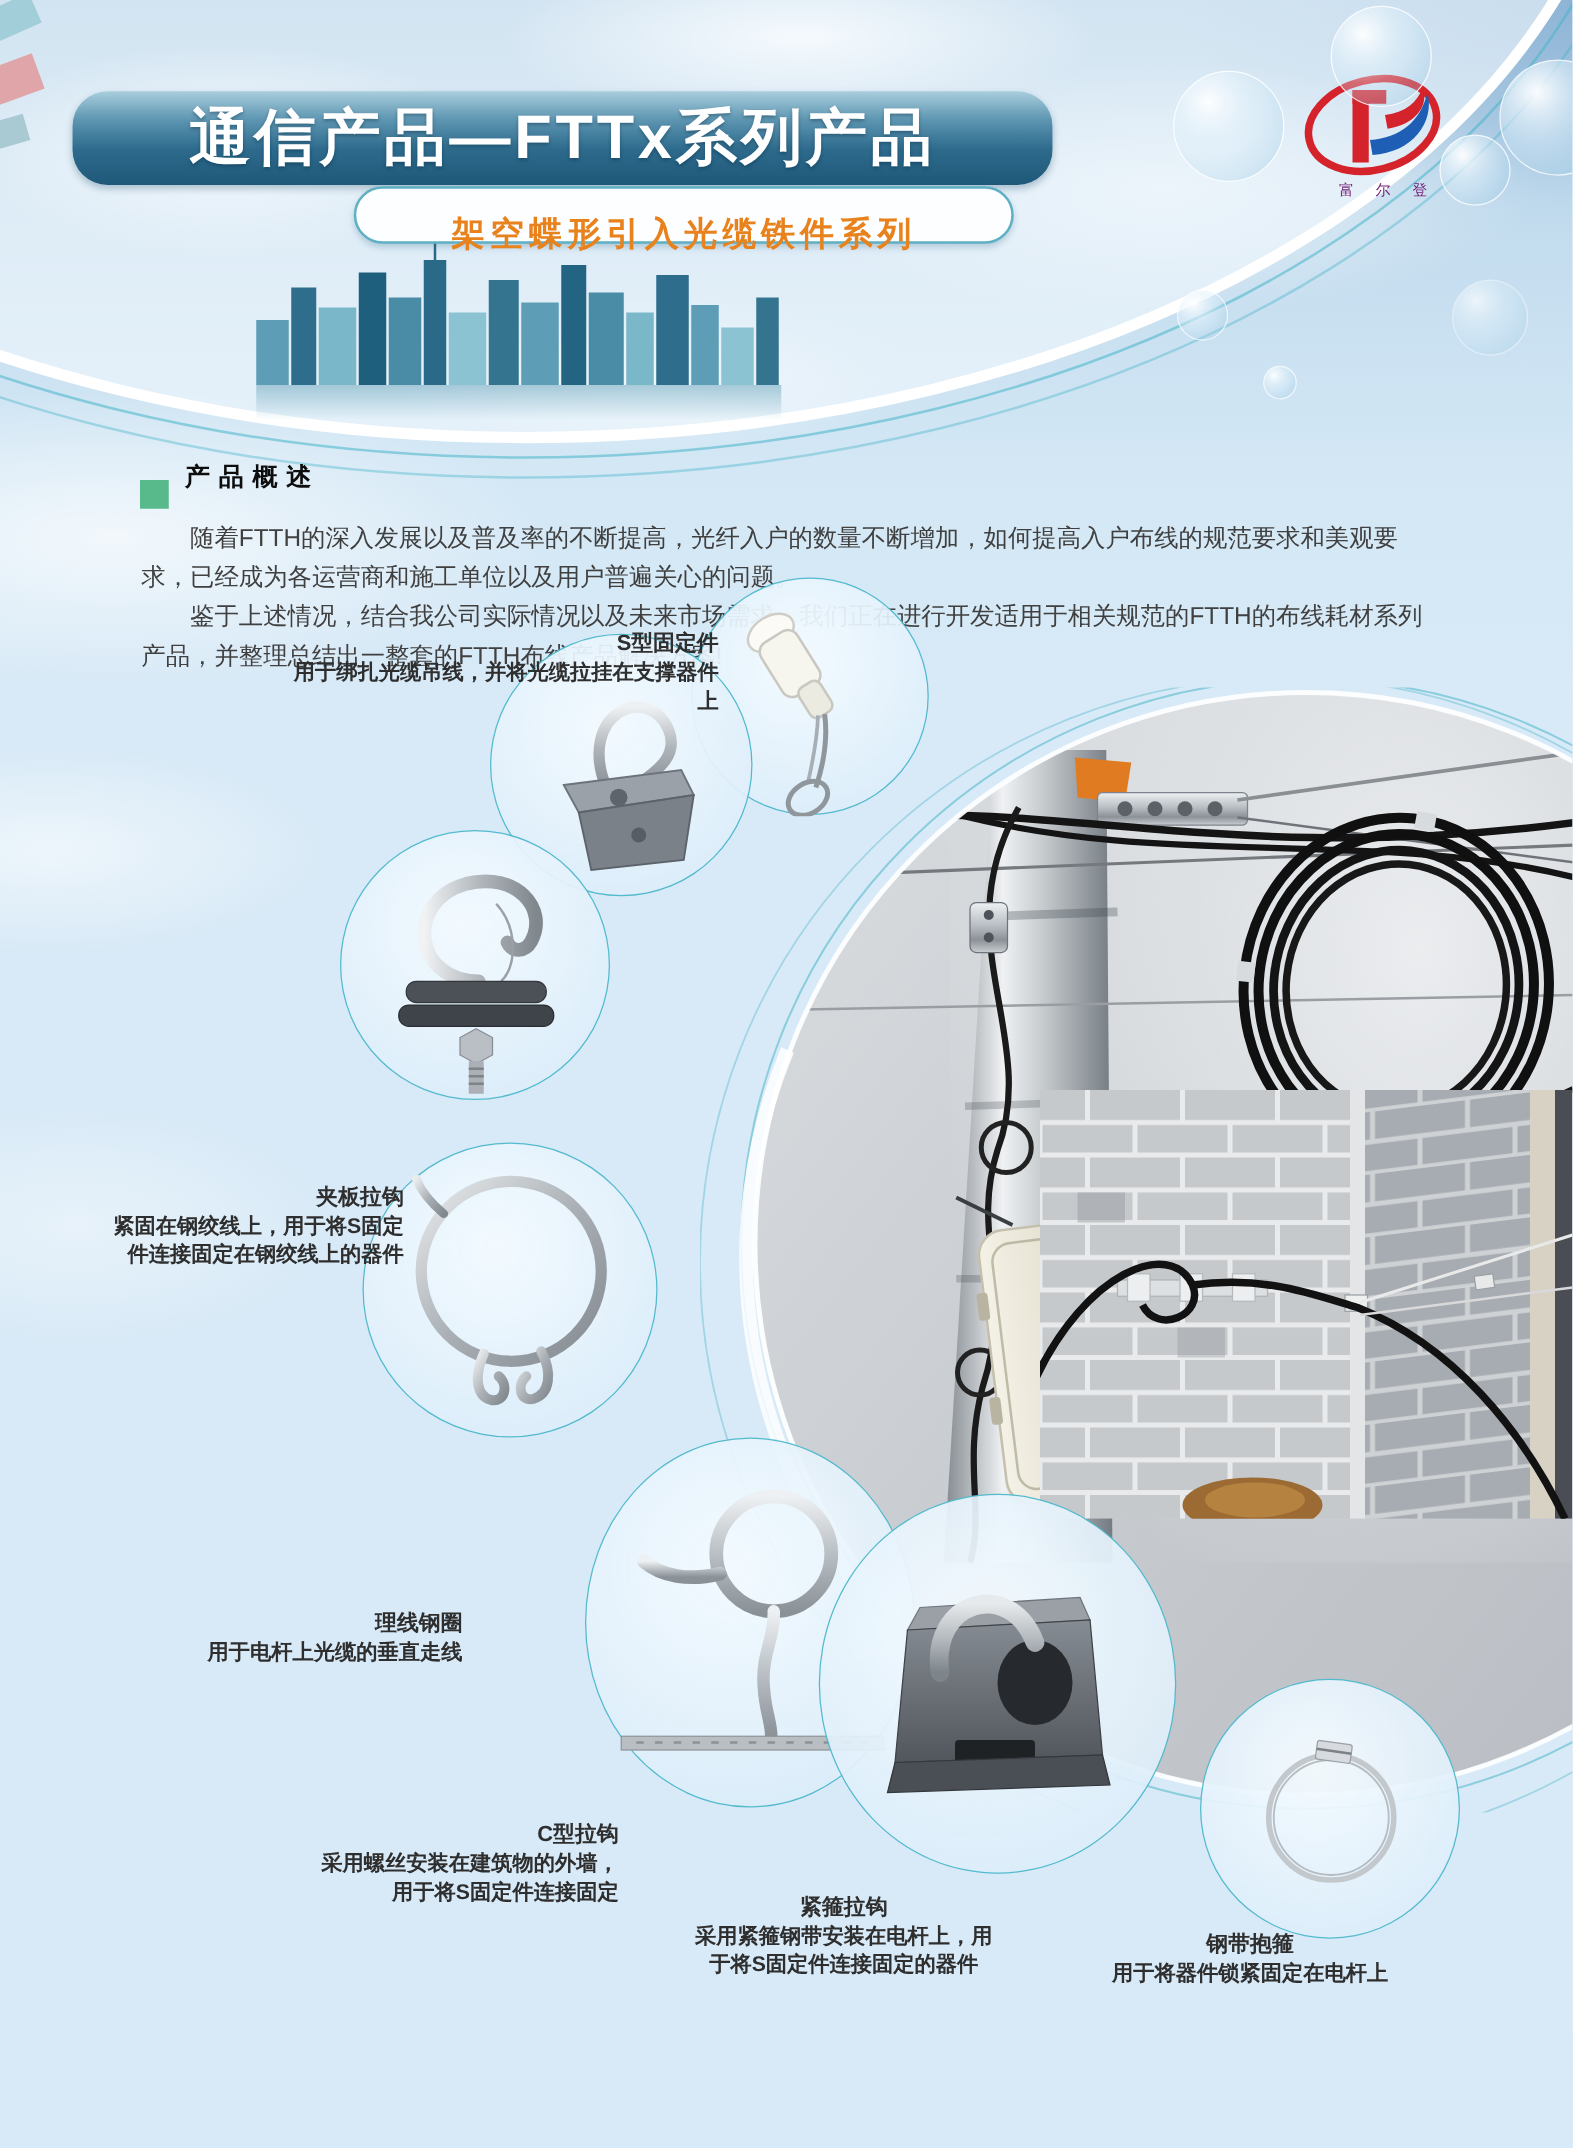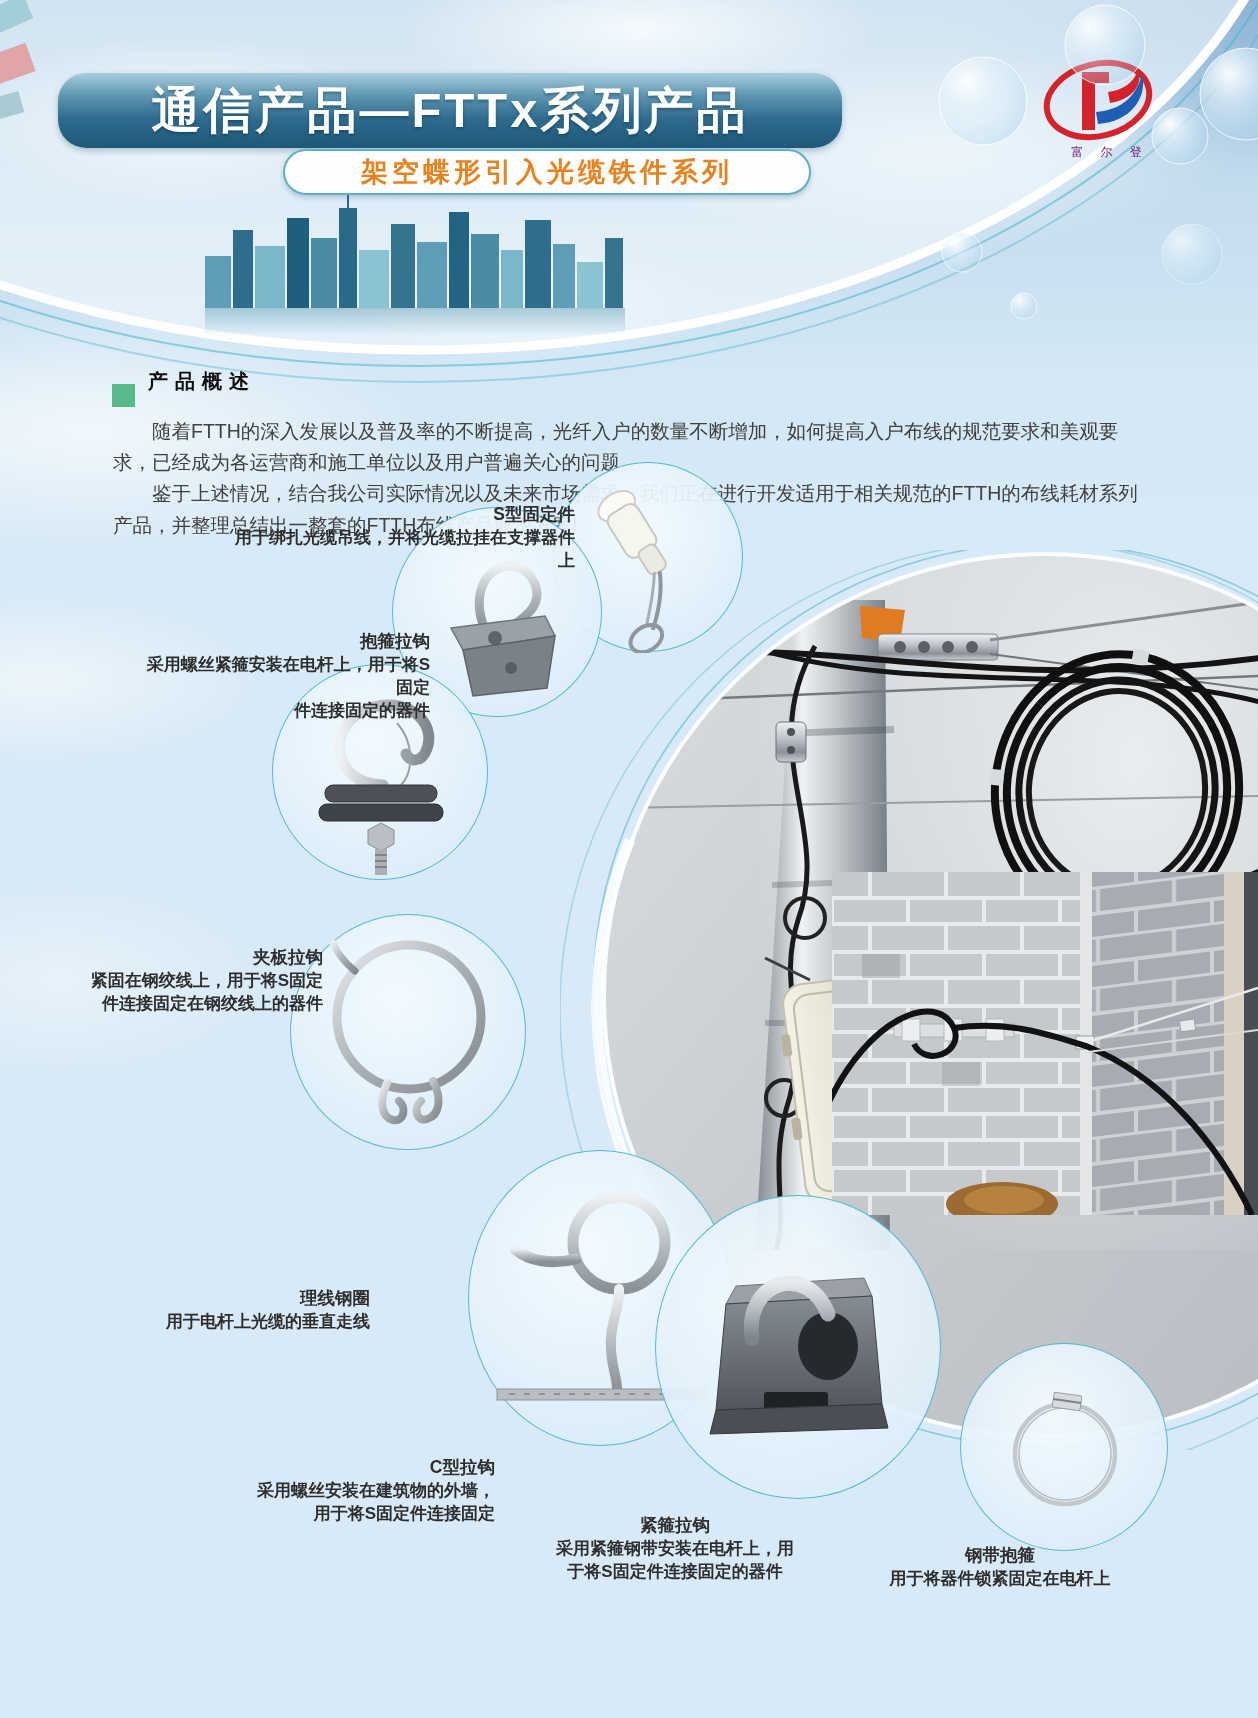--- a/index.html
+++ b/index.html
@@ -25,21 +25,21 @@
   #banner{left:58px;top:73px;width:784px;height:75px;border-radius:28px;
     background:linear-gradient(180deg,#a9cedd 0%,#5e96b2 30%,#2d6a8c 62%,#1f5879 100%);
     box-shadow:0 3px 6px rgba(30,80,110,.3);}
   #banner .t{width:100%;text-align:center;line-height:75px;color:#fff;
     font-size:49px;font-weight:bold;letter-spacing:3px;
     text-shadow:0 2px 3px rgba(0,40,60,.4);}
   #pill{left:283px;top:149px;width:528px;height:46px;border-radius:24px;
     background:#fdfeff;border:2px solid #5fb0c3;box-sizing:border-box;
     box-shadow:0 3px 5px rgba(40,100,130,.25);}
   #pill .t{width:100%;text-align:center;line-height:42px;color:#e8821d;
-    font-size:27px;font-weight:bold;letter-spacing:4px;}
+    font-size:27px;font-weight:bold;letter-spacing:4px;margin-top:15px;}
   
   #logo{left:1032px;top:58px;width:132px;height:108px;}
   #logo .nm{position:absolute;left:12px;top:86px;width:132px;text-align:center;
     color:#701a75;font-size:12px;letter-spacing:7px;}
   
   .wedge{position:absolute;}
   
   #ov-square{left:112px;top:384px;width:23px;height:23px;background:#58ba8a;}
   #ov-head{left:148px;top:368px;font-family:"Liberation Serif","DejaVu Serif",serif;
     font-size:20px;font-weight:bold;color:#0d0d0d;letter-spacing:7px;}
@@ -401,25 +401,20 @@
         <line x1="92" y1="57" x2="120" y2="57" stroke="#7c8287" stroke-width="2"></line>
       </g>
     </svg>
   </div>
 
   <div class="plabel alr" style="left:225px;top:503px;width:350px;">
     <div class="pname">S型固定件</div>
     <div>用于绑扎光缆吊线，并将光缆拉挂在支撑器件上</div>
   </div>
 
-  <div class="plabel alr" style="left:130px;top:630px;width:300px;">
-    <div class="pname">抱箍拉钩</div>
-    <div>采用螺丝紧箍安装在电杆上，用于将S固定</div>
-    <div>件连接固定的器件</div>
-  </div>
 
   <div class="plabel alr" style="left:55px;top:946px;width:268px;">
     <div class="pname">夹板拉钩</div>
     <div>紧固在钢绞线上，用于将S固定</div>
     <div>件连接固定在钢绞线上的器件</div>
   </div>
 
   <div class="plabel alr" style="left:95px;top:1250px;width:275px;margin-top:37px;">
     <div class="pname">理线钢圈</div>
     <div>用于电杆上光缆的垂直走线</div>

